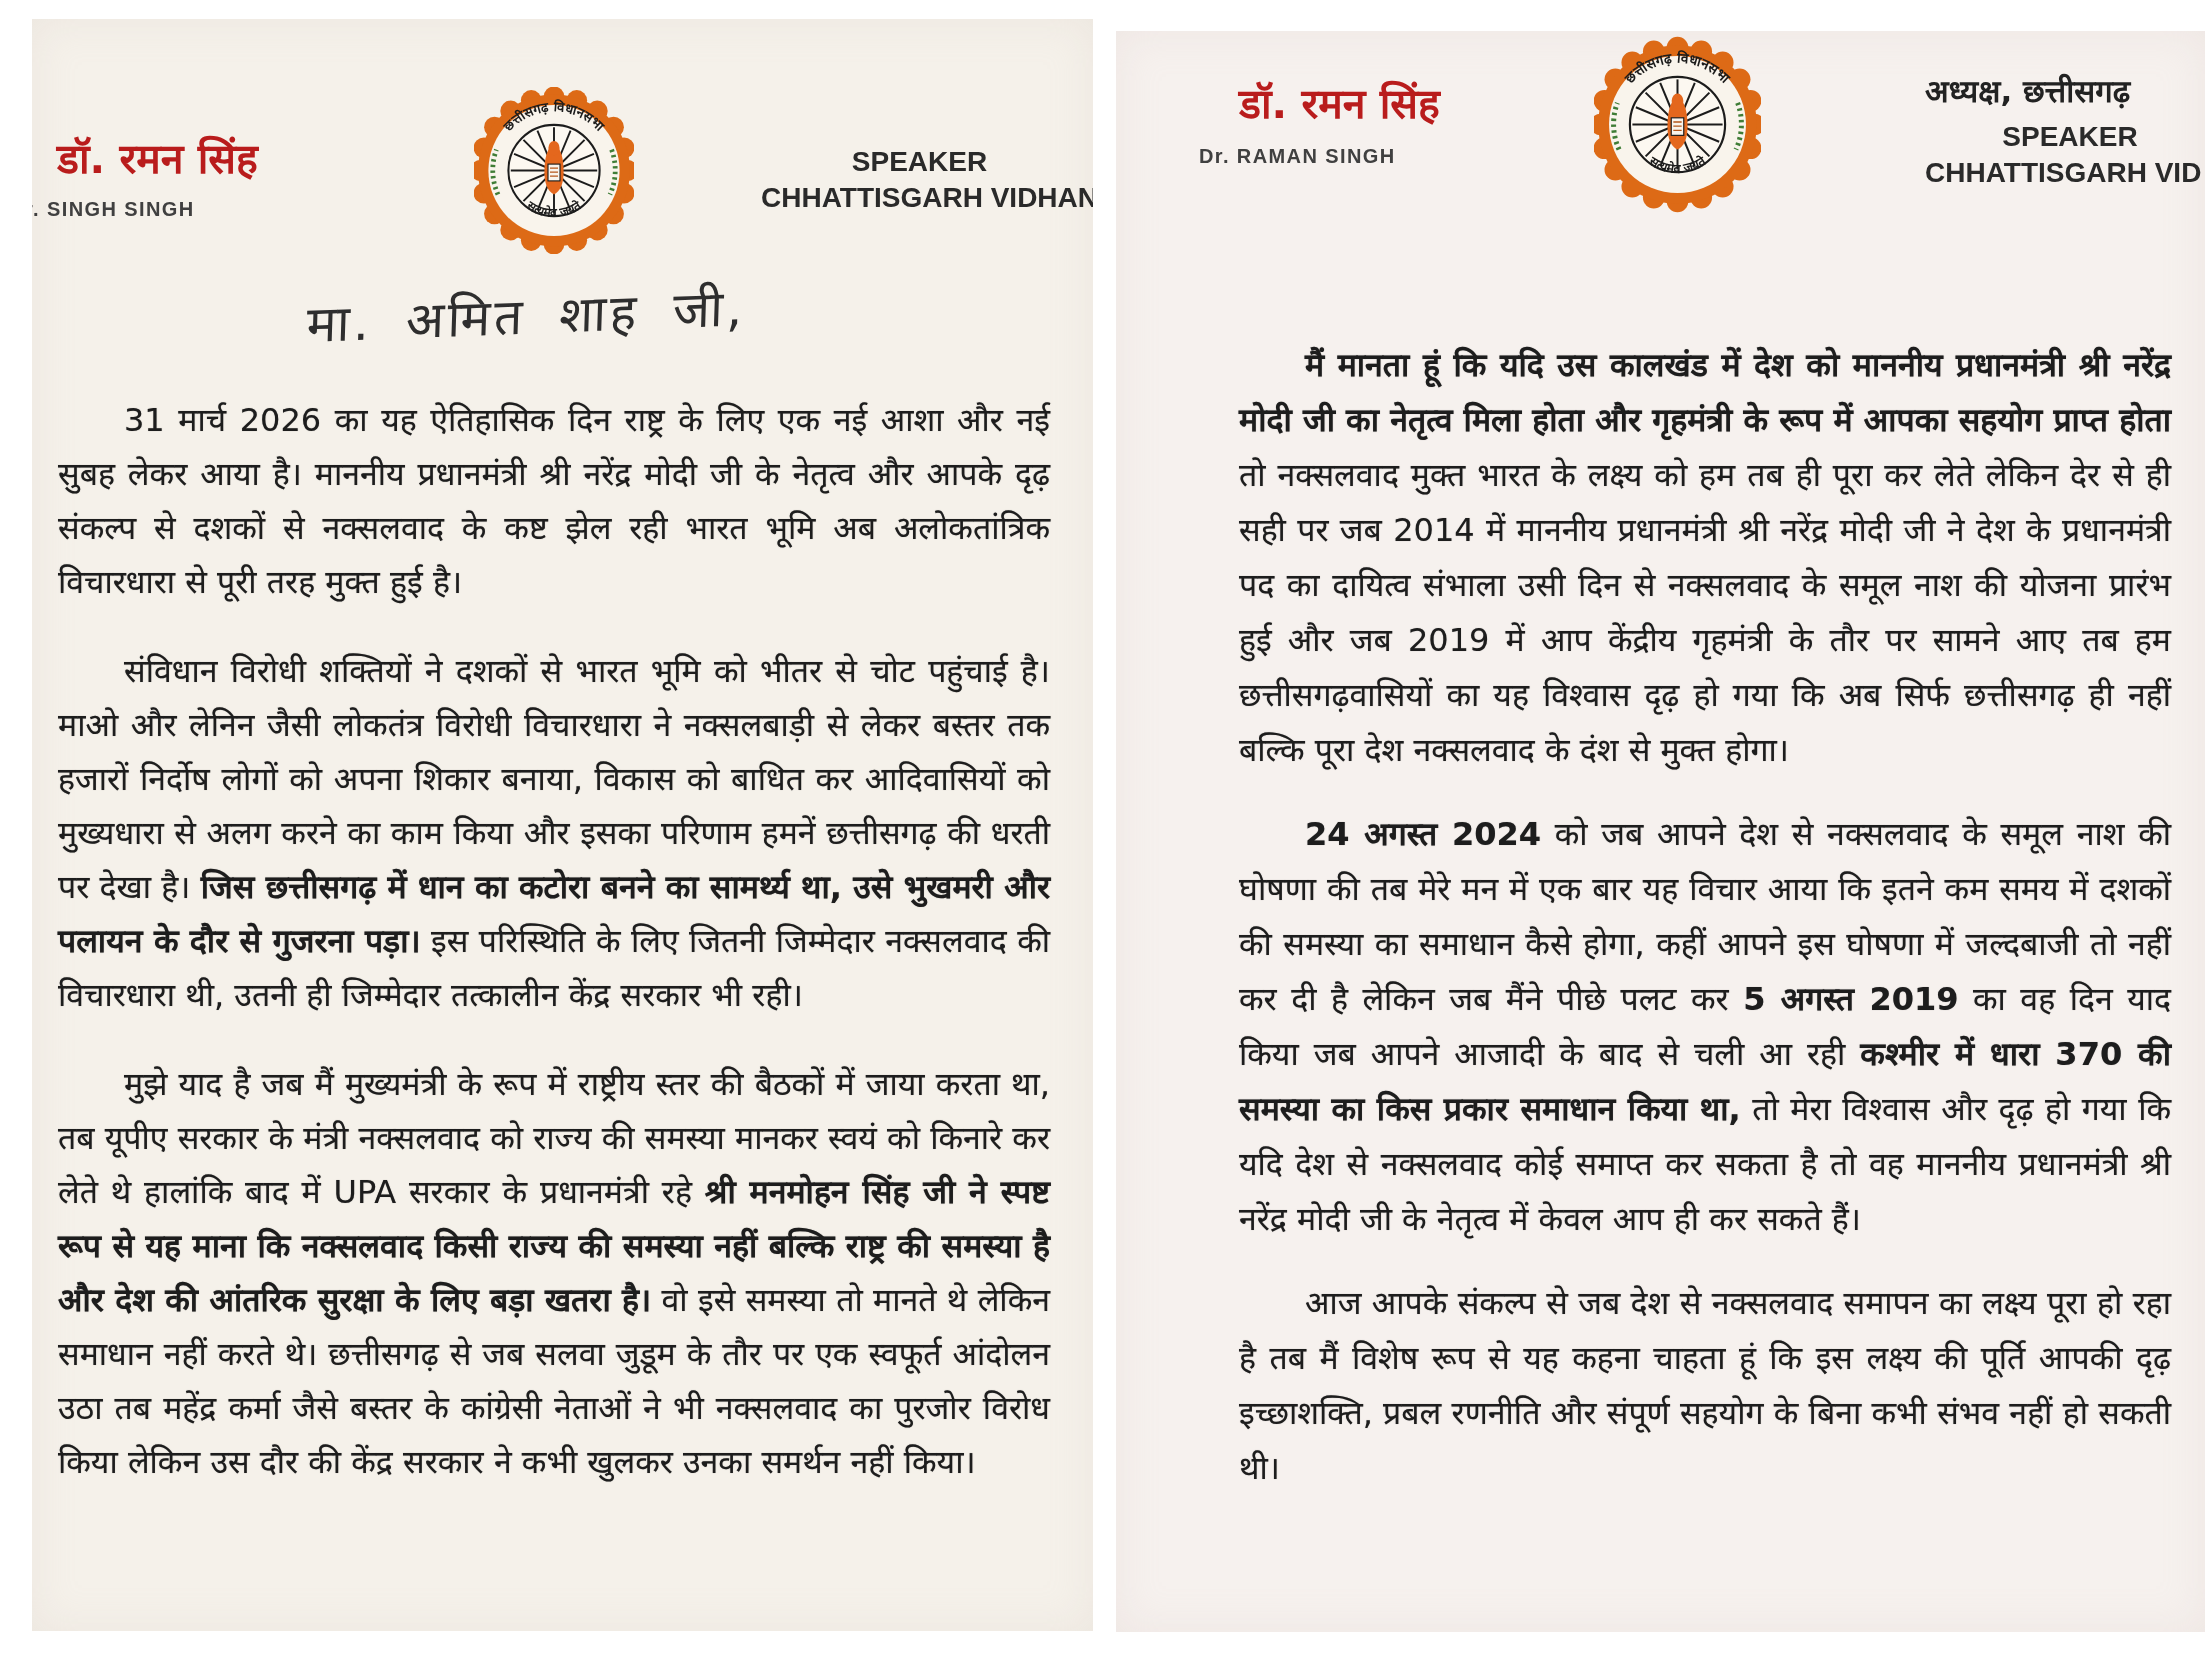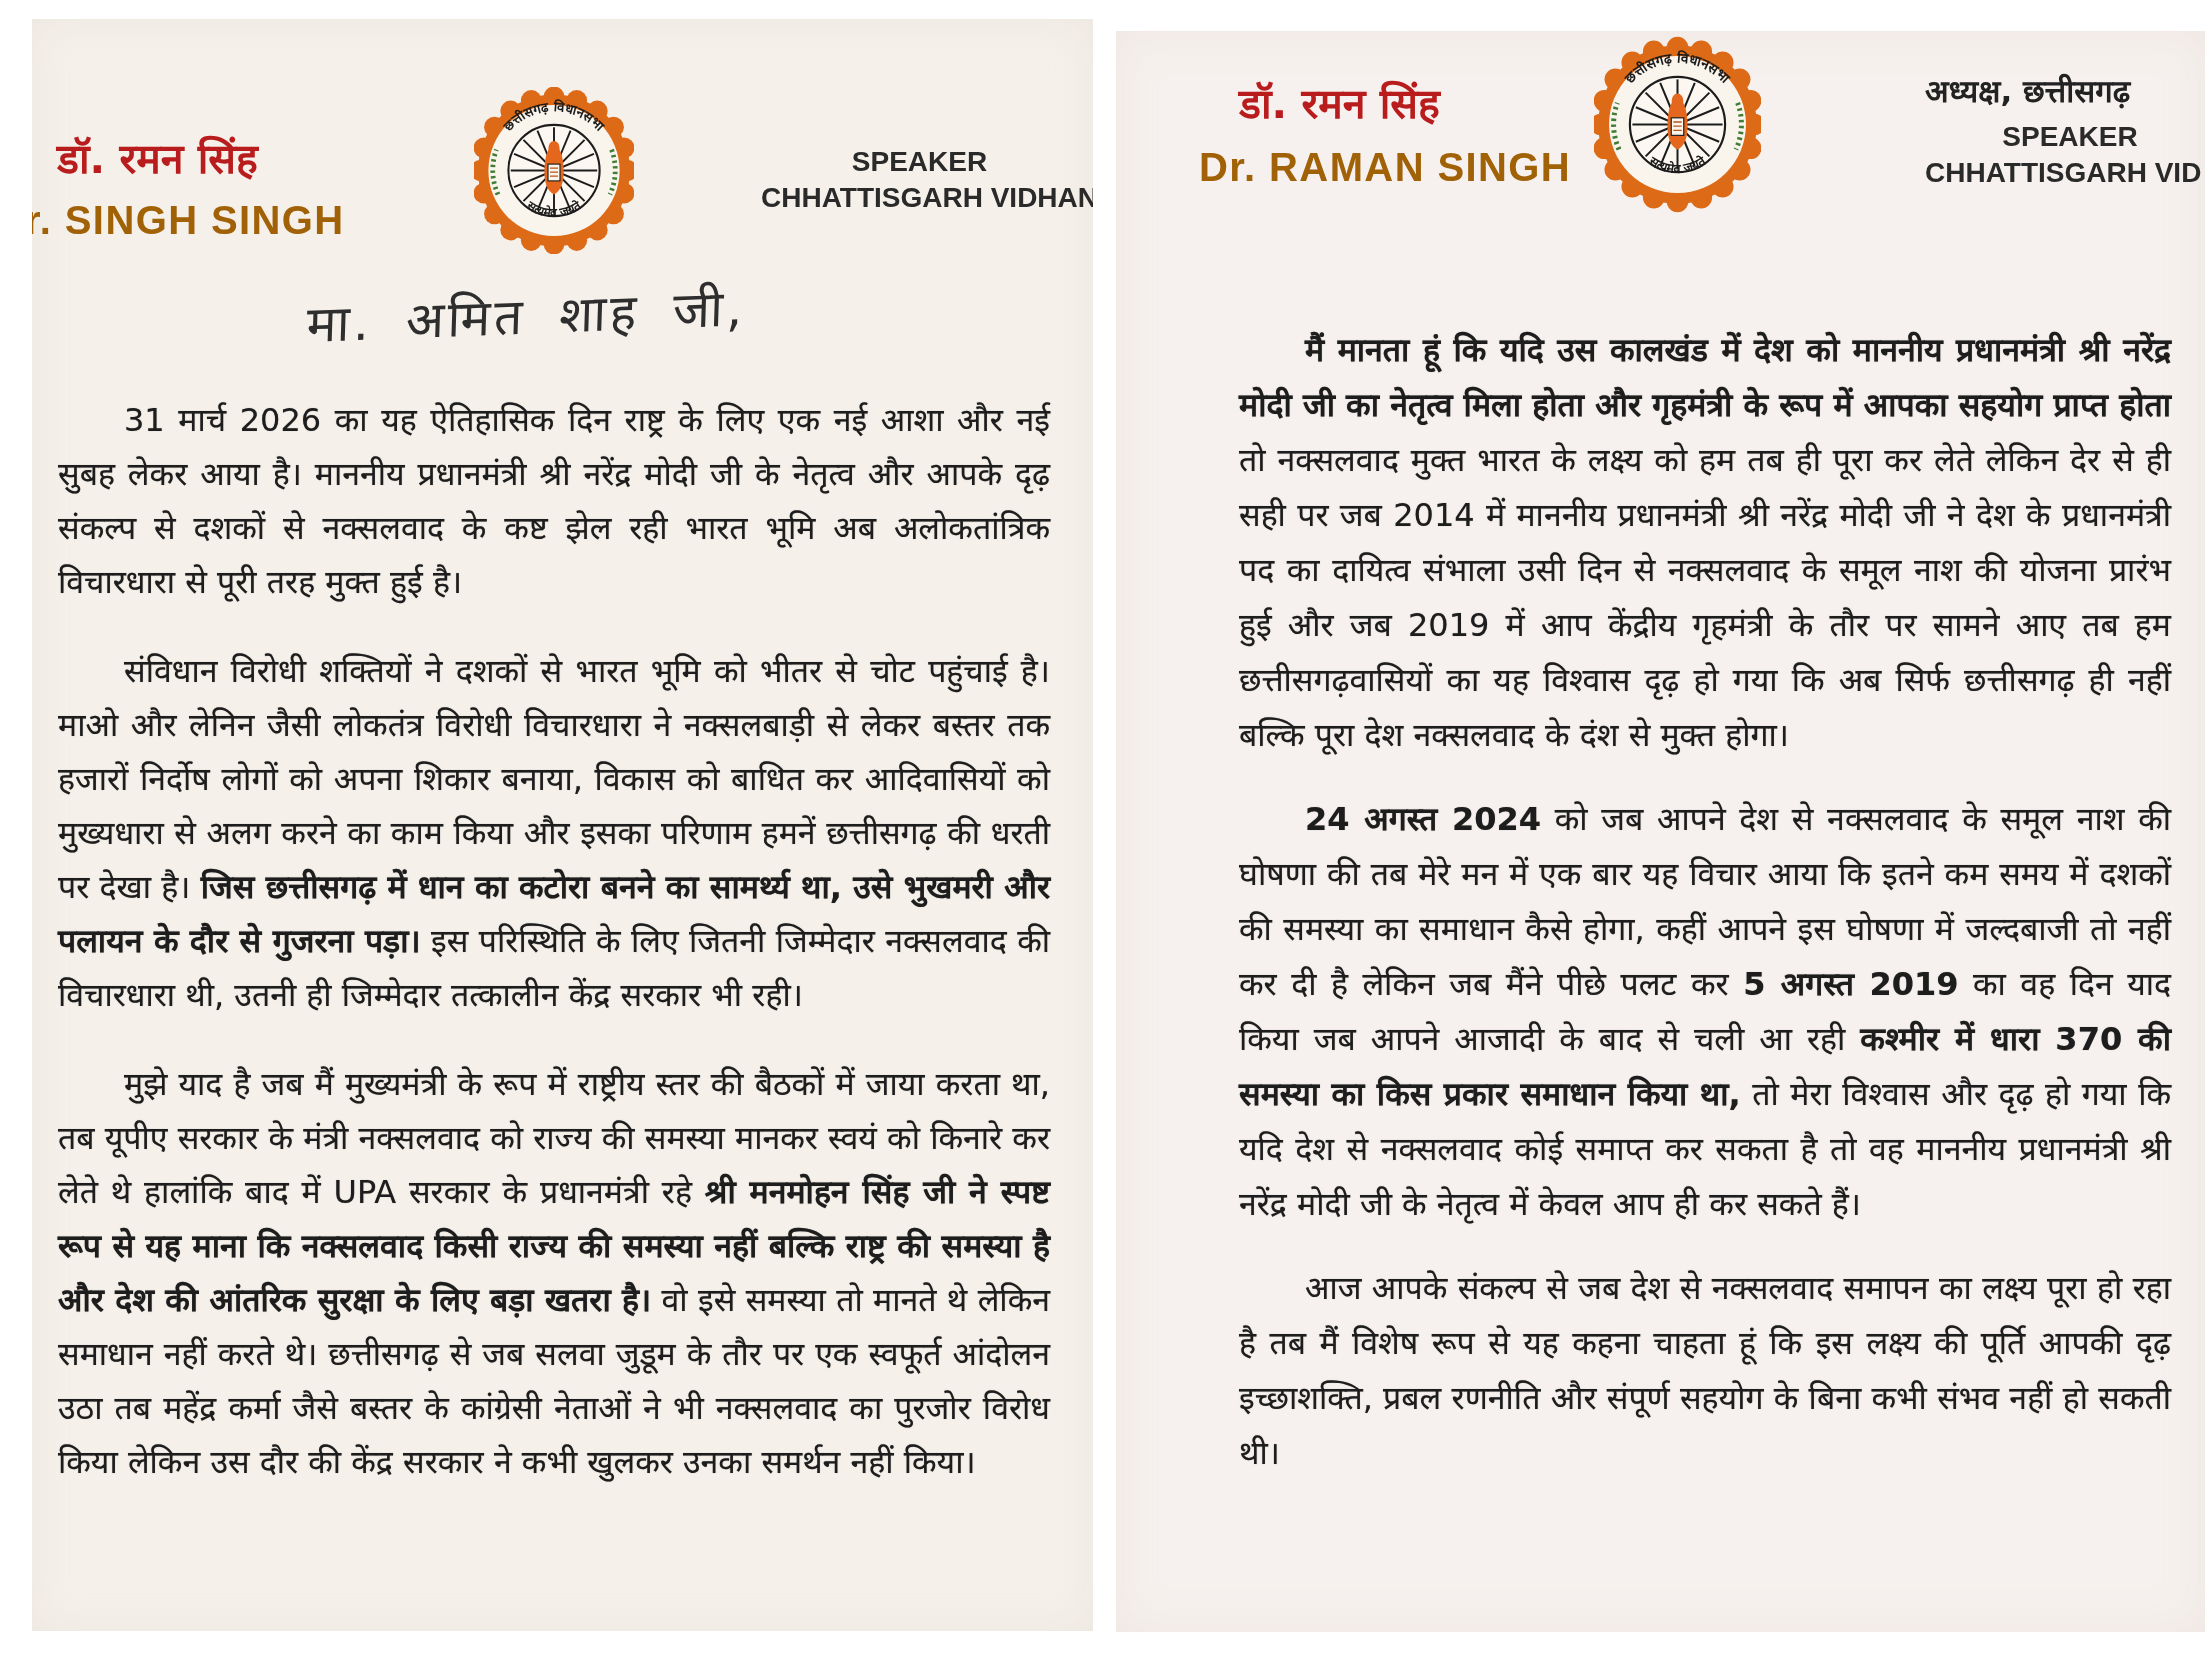--- a/index.html
+++ b/index.html
@@ -5,21 +5,21 @@
   html,body{margin:0;padding:0;background:#ffffff;}
   .canvas{position:relative;width:2205px;height:1656px;background:#ffffff;overflow:hidden;
           font-family:"DejaVu Sans",sans-serif;}
   .page{position:absolute;overflow:hidden;color:#1d1d1d;}
   .page.left{left:32px;top:19.3px;width:1061px;height:1612px;background:#f5f1ea;
              box-shadow:inset 0 0 41px rgba(210,200,190,.25);}
   .page.right{left:1116px;top:31px;width:1090px;height:1601px;background:#f6f1ee;
              box-shadow:inset 0 0 41px rgba(215,200,195,.25);}
   .page > div{position:absolute;}
   .lh-name-hi{font-weight:700;font-size:41px;white-space:nowrap;color:#b91c1c;}
-  .lh-name-en{font-weight:700;font-size:40px;letter-spacing:1.4px;white-space:nowrap;color:#a16207;
+  .lh-name-en{font-weight:700;font-size:20px;letter-spacing:1.4px;white-space:nowrap;color:#404040;
               font-family:"Liberation Sans",sans-serif;}
   .lh-right div{position:static;}
   .lh-title-hi{font-weight:700;font-size:31px;white-space:nowrap;color:#222;}
   .lh-speaker{font-weight:700;font-size:28px;margin-top:9.7px;width:317px;text-align:center;
               font-family:"Liberation Sans",sans-serif;color:#2a2a2a;}
   .lh-assembly{font-weight:700;font-size:28px;margin-top:4.1px;white-space:nowrap;
               font-family:"Liberation Sans",sans-serif;color:#2a2a2a;}
   .salutation{font-size:50px;color:#2e2e2e;white-space:nowrap;letter-spacing:3.5px;word-spacing:14px;
               transform:rotate(-2.2deg) skewX(-4deg);transform-origin:left top;}
   .body{text-align:justify;color:#1d1d1d;text-shadow:0 0 0.8px rgba(40,40,40,.5);}
@@ -161,21 +161,21 @@
     <rect x="92.5" y="92" width="15" height="21" fill="#f9f4ec" stroke="#1c1c1c" stroke-width="1.4"></rect>
     <path d="M 95,97 h10 M 95,102 h10 M 95,107 h10" stroke="#b5561a" stroke-width="1.6"></path>
     <text font-size="15" font-weight="bold" fill="#1c1c1c"><textPath href="#arcB1" startOffset="50%" text-anchor="middle">सत्यमेव जयते</textPath></text>
   </svg>
       </div>
     <div class="lh-right" style="left:809px;top:38px;width:290px;">
       <div class="lh-title-hi">अध्यक्ष, छत्तीसगढ़</div>
       <div class="lh-speaker" style="width:290px;">SPEAKER</div>
       <div class="lh-assembly">CHHATTISGARH VID</div>
     </div>
-    <div class="body" style="left:123px;top:292px;width:932px;">
+    <div class="body" style="left:123px;top:307px;width:932px;">
         <p class="para"><span class="b">मैं मानता हूं कि यदि उस कालखंड में देश को माननीय प्रधानमंत्री श्री नरेंद्र मोदी जी का नेतृत्व मिला होता और गृहमंत्री के रूप में आपका सहयोग प्राप्त होता</span><span> तो नक्सलवाद मुक्त भारत के लक्ष्य को हम तब ही पूरा कर लेते लेकिन देर से ही सही पर जब 2014 में माननीय प्रधानमंत्री श्री नरेंद्र मोदी जी ने देश के प्रधानमंत्री पद का दायित्व संभाला उसी दिन से नक्सलवाद के समूल नाश की योजना प्रारंभ हुई और जब 2019 में आप केंद्रीय गृहमंत्री के तौर पर सामने आए तब हम छत्तीसगढ़वासियों का यह विश्वास दृढ़ हो गया कि अब सिर्फ छत्तीसगढ़ ही नहीं बल्कि पूरा देश नक्सलवाद के दंश से मुक्त होगा।</span></p>
         <p class="para"><span class="b">24 अगस्त 2024</span><span> को जब आपने देश से नक्सलवाद के समूल नाश की घोषणा की तब मेरे मन में एक बार यह विचार आया कि इतने कम समय में दशकों की समस्या का समाधान कैसे होगा, कहीं आपने इस घोषणा में जल्दबाजी तो नहीं कर दी है लेकिन जब मैंने पीछे पलट कर </span><span class="b">5 अगस्त 2019</span><span> का वह दिन याद किया जब आपने आजादी के बाद से चली आ रही </span><span class="b">कश्मीर में धारा 370 की समस्या का किस प्रकार समाधान किया था,</span><span> तो मेरा विश्वास और दृढ़ हो गया कि यदि देश से नक्सलवाद कोई समाप्त कर सकता है तो वह माननीय प्रधानमंत्री श्री नरेंद्र मोदी जी के नेतृत्व में केवल आप ही कर सकते हैं।</span></p>
         <p class="para"><span>आज आपके संकल्प से जब देश से नक्सलवाद समापन का लक्ष्य पूरा हो रहा है तब मैं विशेष रूप से यह कहना चाहता हूं कि इस लक्ष्य की पूर्ति आपकी दृढ़ इच्छाशक्ति, प्रबल रणनीति और संपूर्ण सहयोग के बिना कभी संभव नहीं हो सकती थी।</span></p>
       </div>
   </section>
 
 </div>
 
 
 </body></html>

